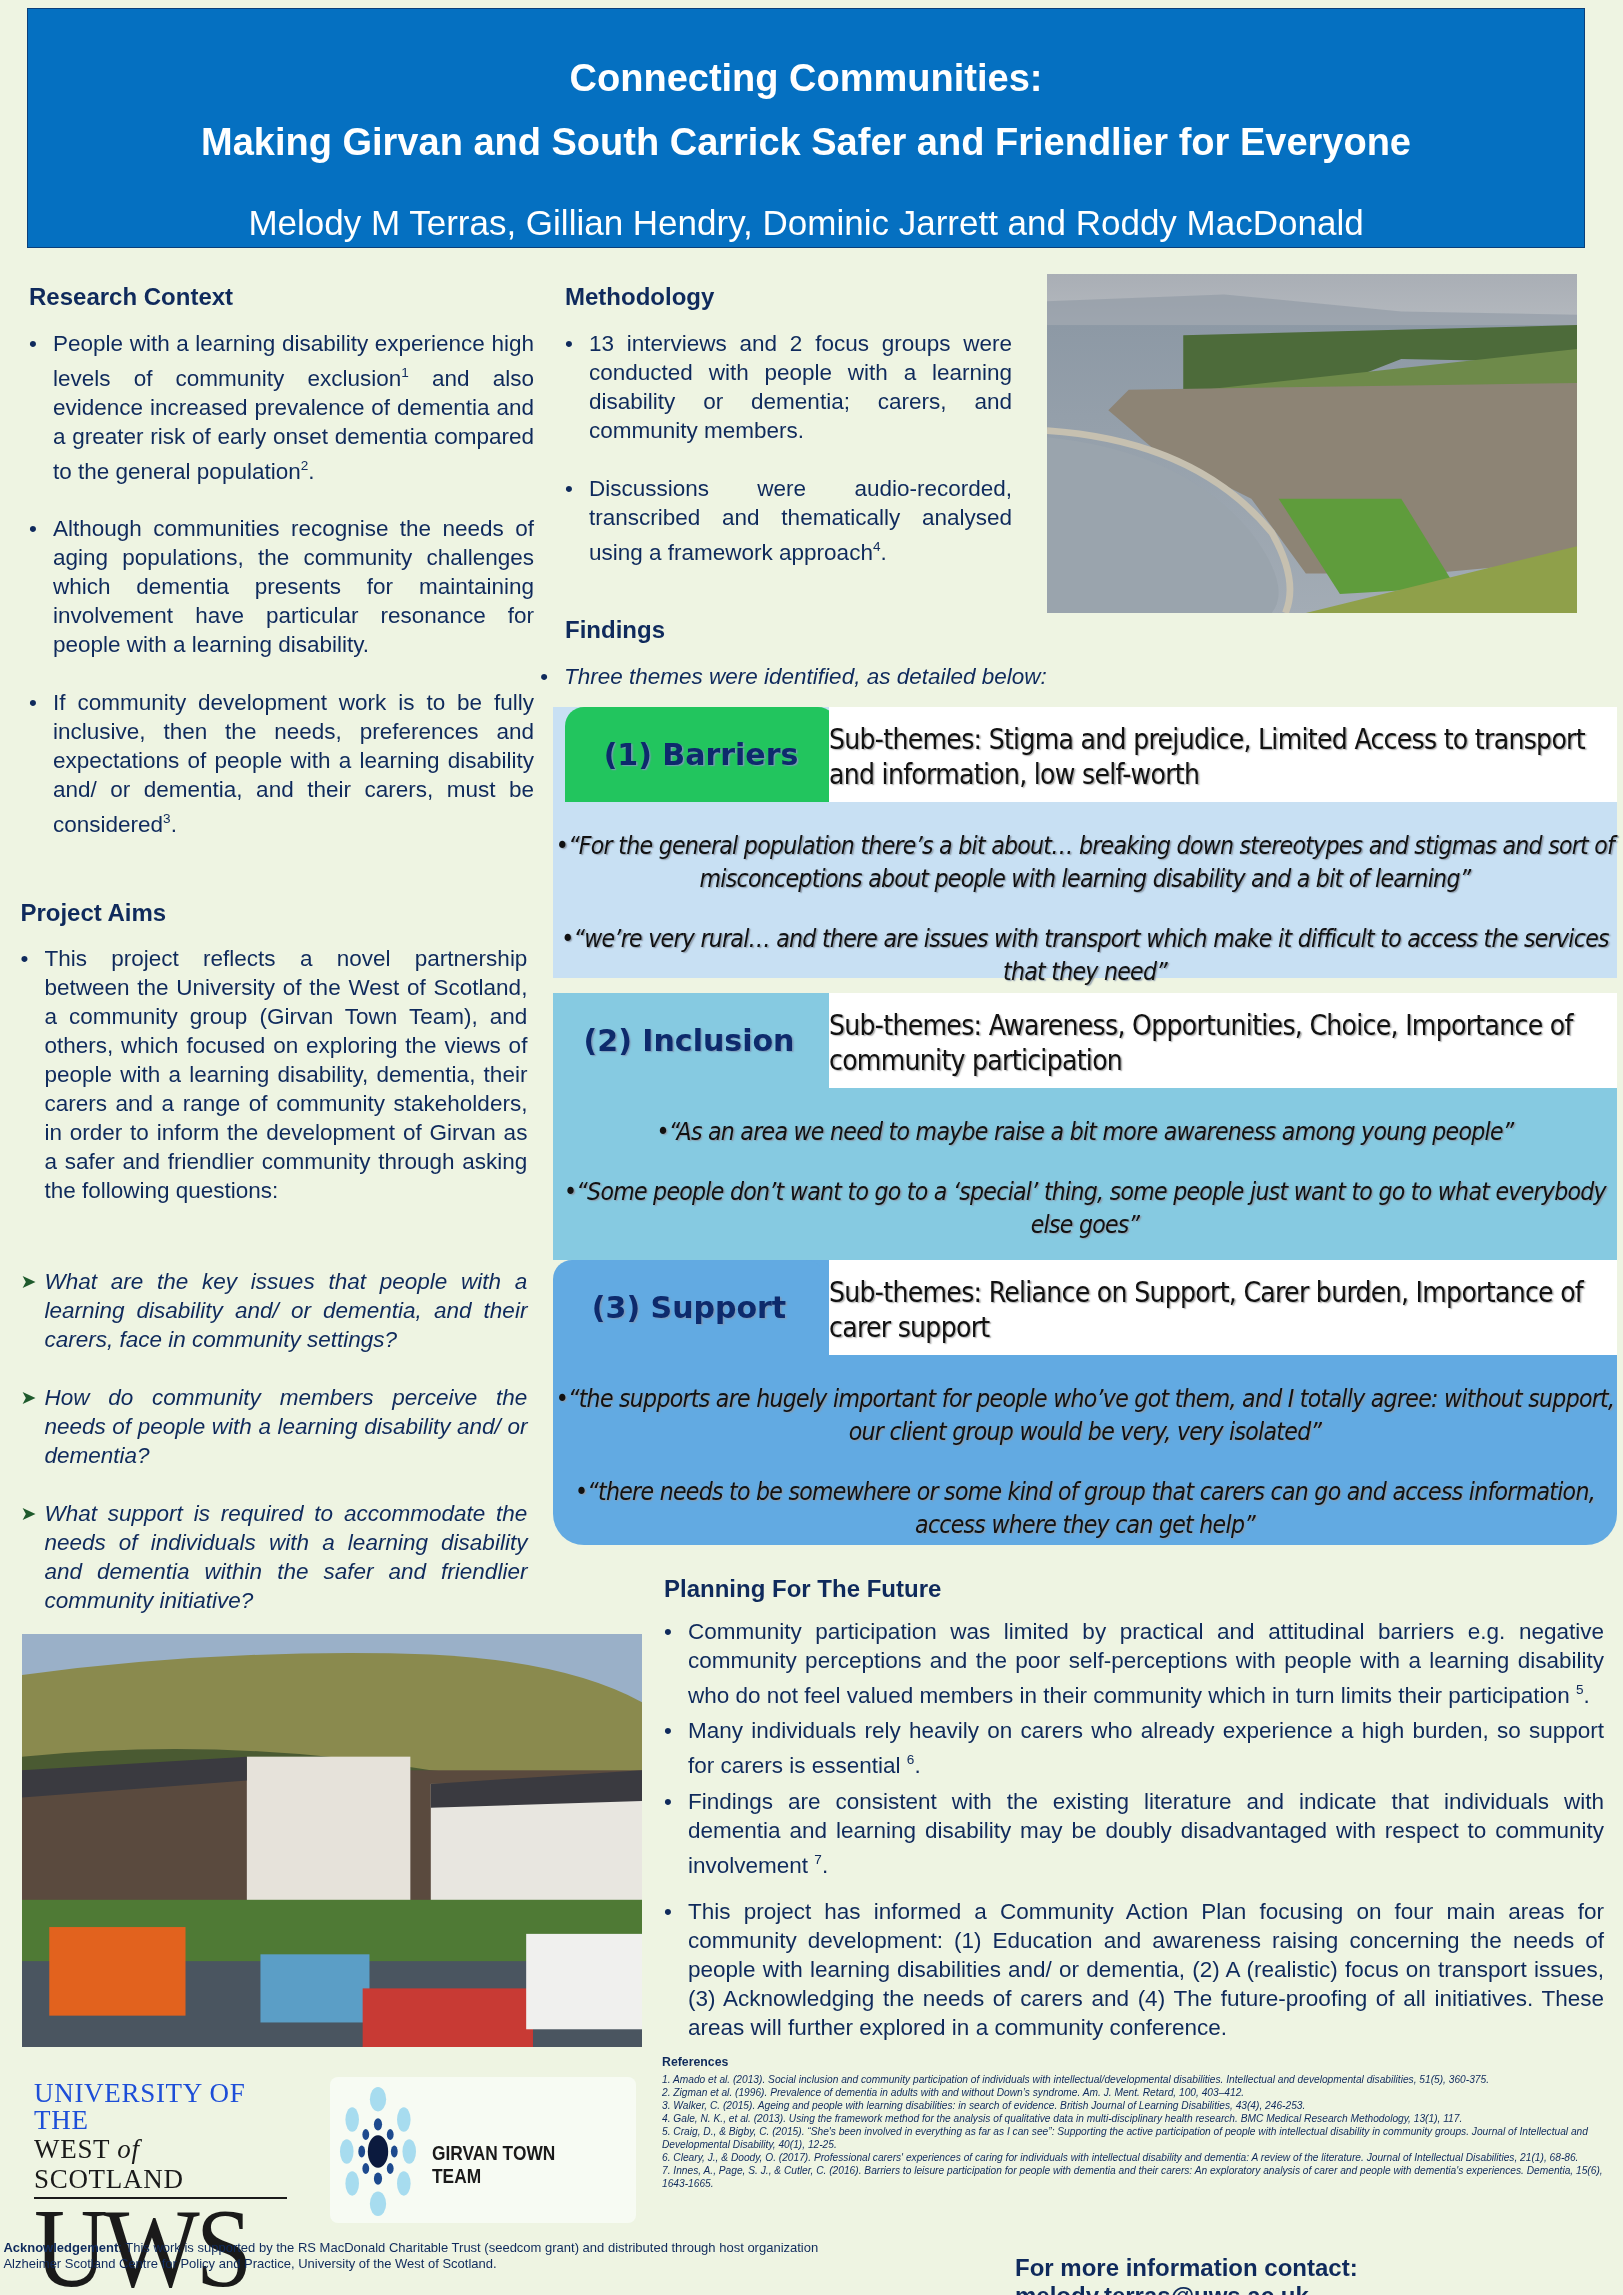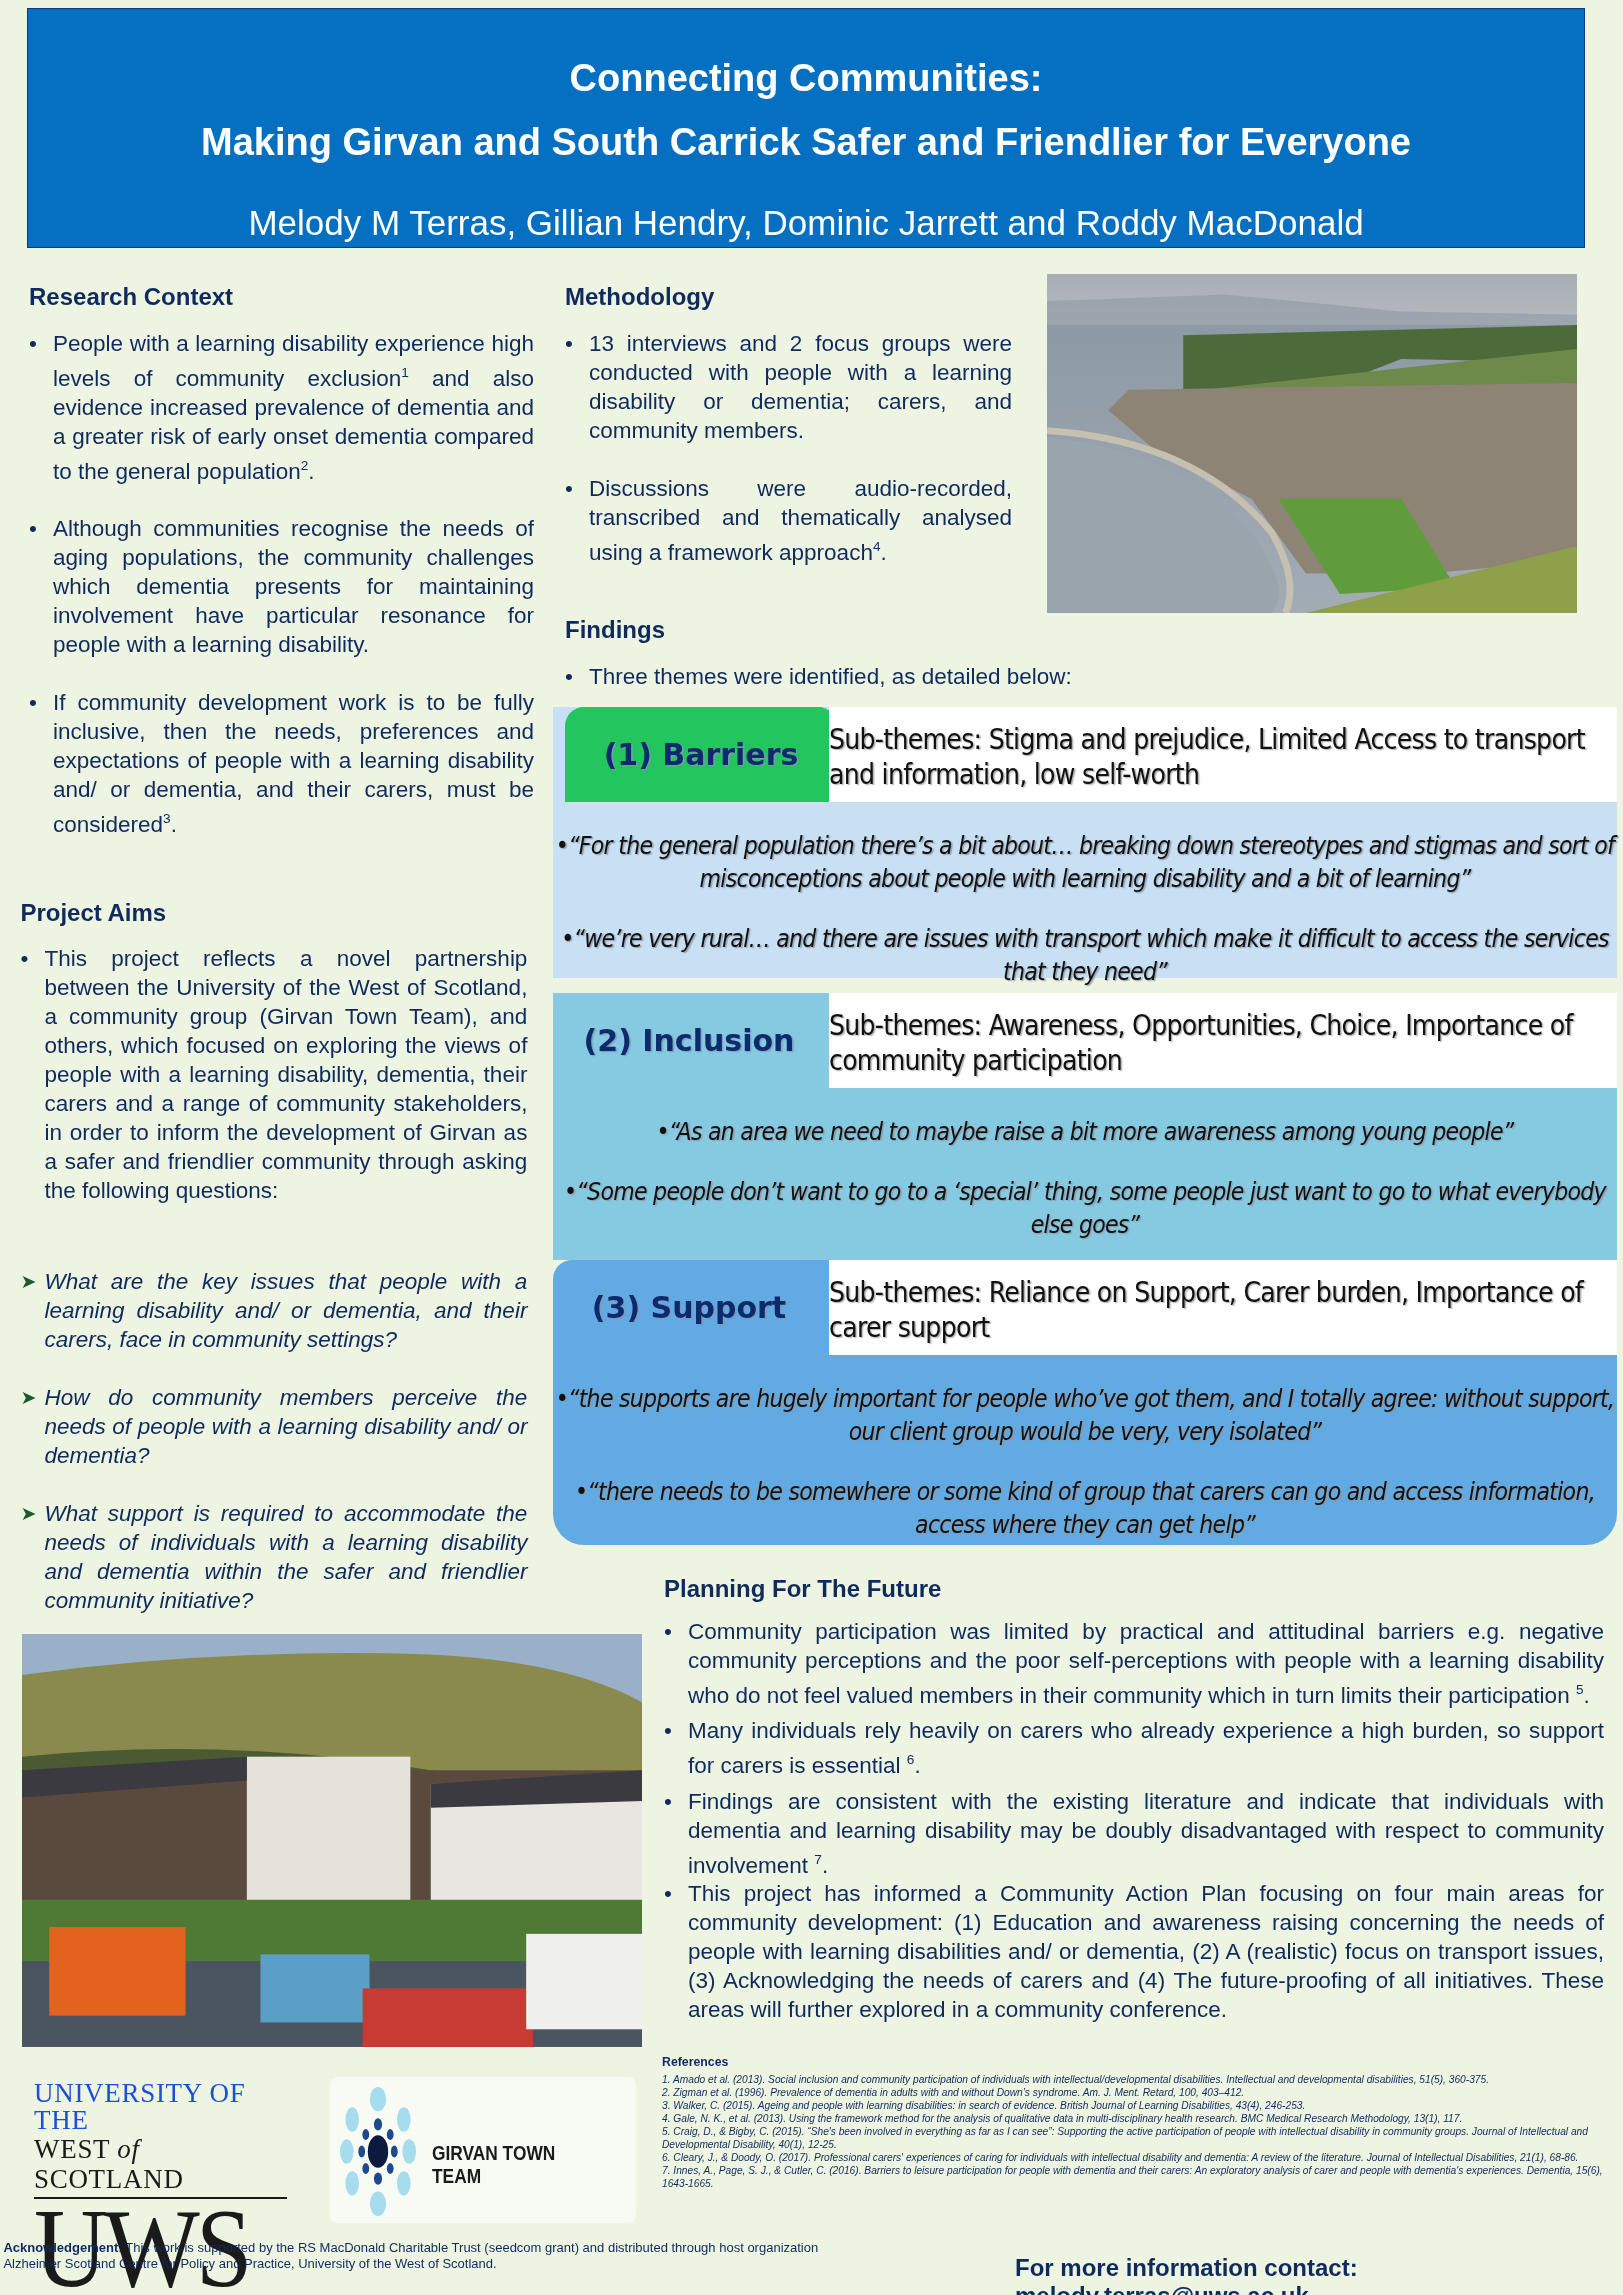--- a/index.html
+++ b/index.html
@@ -88,21 +88,21 @@
     <path d="M230 170 L778 110 L778 300 L520 340 L400 330 L260 210 Z" fill="#6e8a4a"></path>
     <path d="M120 170 L778 160 L778 420 L560 440 L380 440 L300 330 L160 260 L90 200 Z" fill="#8d8475"></path>
     <path d="M340 330 L520 330 L600 460 L430 470 Z" fill="#5f9c3c"></path>
     <path d="M0 240 Q200 260 300 380 Q360 460 330 498 L0 498 Z" fill="#9aa4ad"></path>
     <path d="M0 230 Q220 245 330 380 Q370 450 350 498" fill="none" stroke="#c6c0b0" stroke-width="10"></path>
     <path d="M380 498 L778 400 L778 498 Z" fill="#8fa04a"></path>
   </svg>
 </div>
 
 <div class="h2" style="left:565px; top:616px;">Findings</div>
-<div class="block" style="left:565px; top:662px; width:953px;">
+<div class="block" style="left:540px; top:662px; width:953px;font-style:italic;">
   <div class="bullet">Three themes were identified, as detailed below:</div>
 </div>
 
 <div class="theme" style="top:707px; height:271px; background:#c8e0f3;">
   <div class="tab" style="background:#22c55e;margin-left:12px;">(1) Barriers</div>
   <div class="sub">Sub-themes: Stigma and prejudice, Limited Access to transport and information, low self-worth</div>
   <div class="body">
     <p>•“For the general population there’s a bit about… breaking down stereotypes and stigmas and sort of misconceptions about people with learning disability and a bit of learning”</p>
     <p>•“we’re very rural… and there are issues with transport which make it difficult to access the services that they need”</p>
   </div>
@@ -142,21 +142,21 @@
     <rect x="350" y="470" width="160" height="100" fill="#5b9ec6"></rect>
     <rect x="500" y="520" width="250" height="86" fill="#c83a34"></rect>
     <rect x="740" y="440" width="170" height="140" fill="#f0f0ee"></rect>
   </svg>
 </div>
 
 <div class="h2" style="left:664px; top:1575px;">Planning For The Future</div>
 <div class="block" style="left:664px; top:1617px; width:940px; line-height:29px;">
   <div class="bullet" style="margin-bottom:6.8px;"><span>Community participation was limited by practical and attitudinal barriers e.g. negative community perceptions and the poor self-perceptions with people with a learning disability who do not feel valued members in their community which in turn limits their participation </span><sup>5</sup><span>.</span></div>
   <div class="bullet" style="margin-bottom:6.8px;"><span>Many individuals rely heavily on carers who already experience a high burden, so support for carers is essential </span><sup>6</sup><span>.</span></div>
-  <div class="bullet" style="margin-bottom:0;"><span>Findings are consistent with the existing literature and indicate that individuals with dementia and learning disability may be doubly disadvantaged with respect to community involvement </span><sup>7</sup><span>.</span></div>
+  <div class="bullet" style="margin-bottom:18px;"><span>Findings are consistent with the existing literature and indicate that individuals with dementia and learning disability may be doubly disadvantaged with respect to community involvement </span><sup>7</sup><span>.</span></div>
   <div class="bullet" style="margin-bottom:6.8px;"><span>This project has informed a Community Action Plan focusing on four main areas for community development: (1) Education and awareness raising concerning the needs of  people with learning disabilities and/ or dementia, (2) A (realistic) focus on transport issues, (3) Acknowledging the needs of carers and (4) The future-proofing of all initiatives. These areas will further explored in a community conference.</span></div>
 </div>
 
 <div class="refs">
   <div class="rh">References</div>
   <div>1. Amado et al. (2013). Social inclusion and community participation of individuals with intellectual/developmental disabilities. Intellectual and developmental disabilities, 51(5), 360-375.</div>
   <div>2. Zigman et al. (1996). Prevalence of dementia in adults with and without Down’s syndrome. Am. J. Ment. Retard, 100, 403–412.</div>
   <div>3. Walker, C. (2015). Ageing and people with learning disabilities: in search of evidence. British Journal of Learning Disabilities, 43(4), 246-253.</div>
   <div>4. Gale, N. K., et al.  (2013). Using the framework method for the analysis of qualitative data in multi-disciplinary health research. BMC Medical Research Methodology, 13(1), 117.</div>
   <div>5. Craig, D., &amp; Bigby, C. (2015). “She's been involved in everything as far as I can see”: Supporting the active participation of people with intellectual disability in community groups. Journal of Intellectual and Developmental Disability, 40(1), 12-25.</div>

